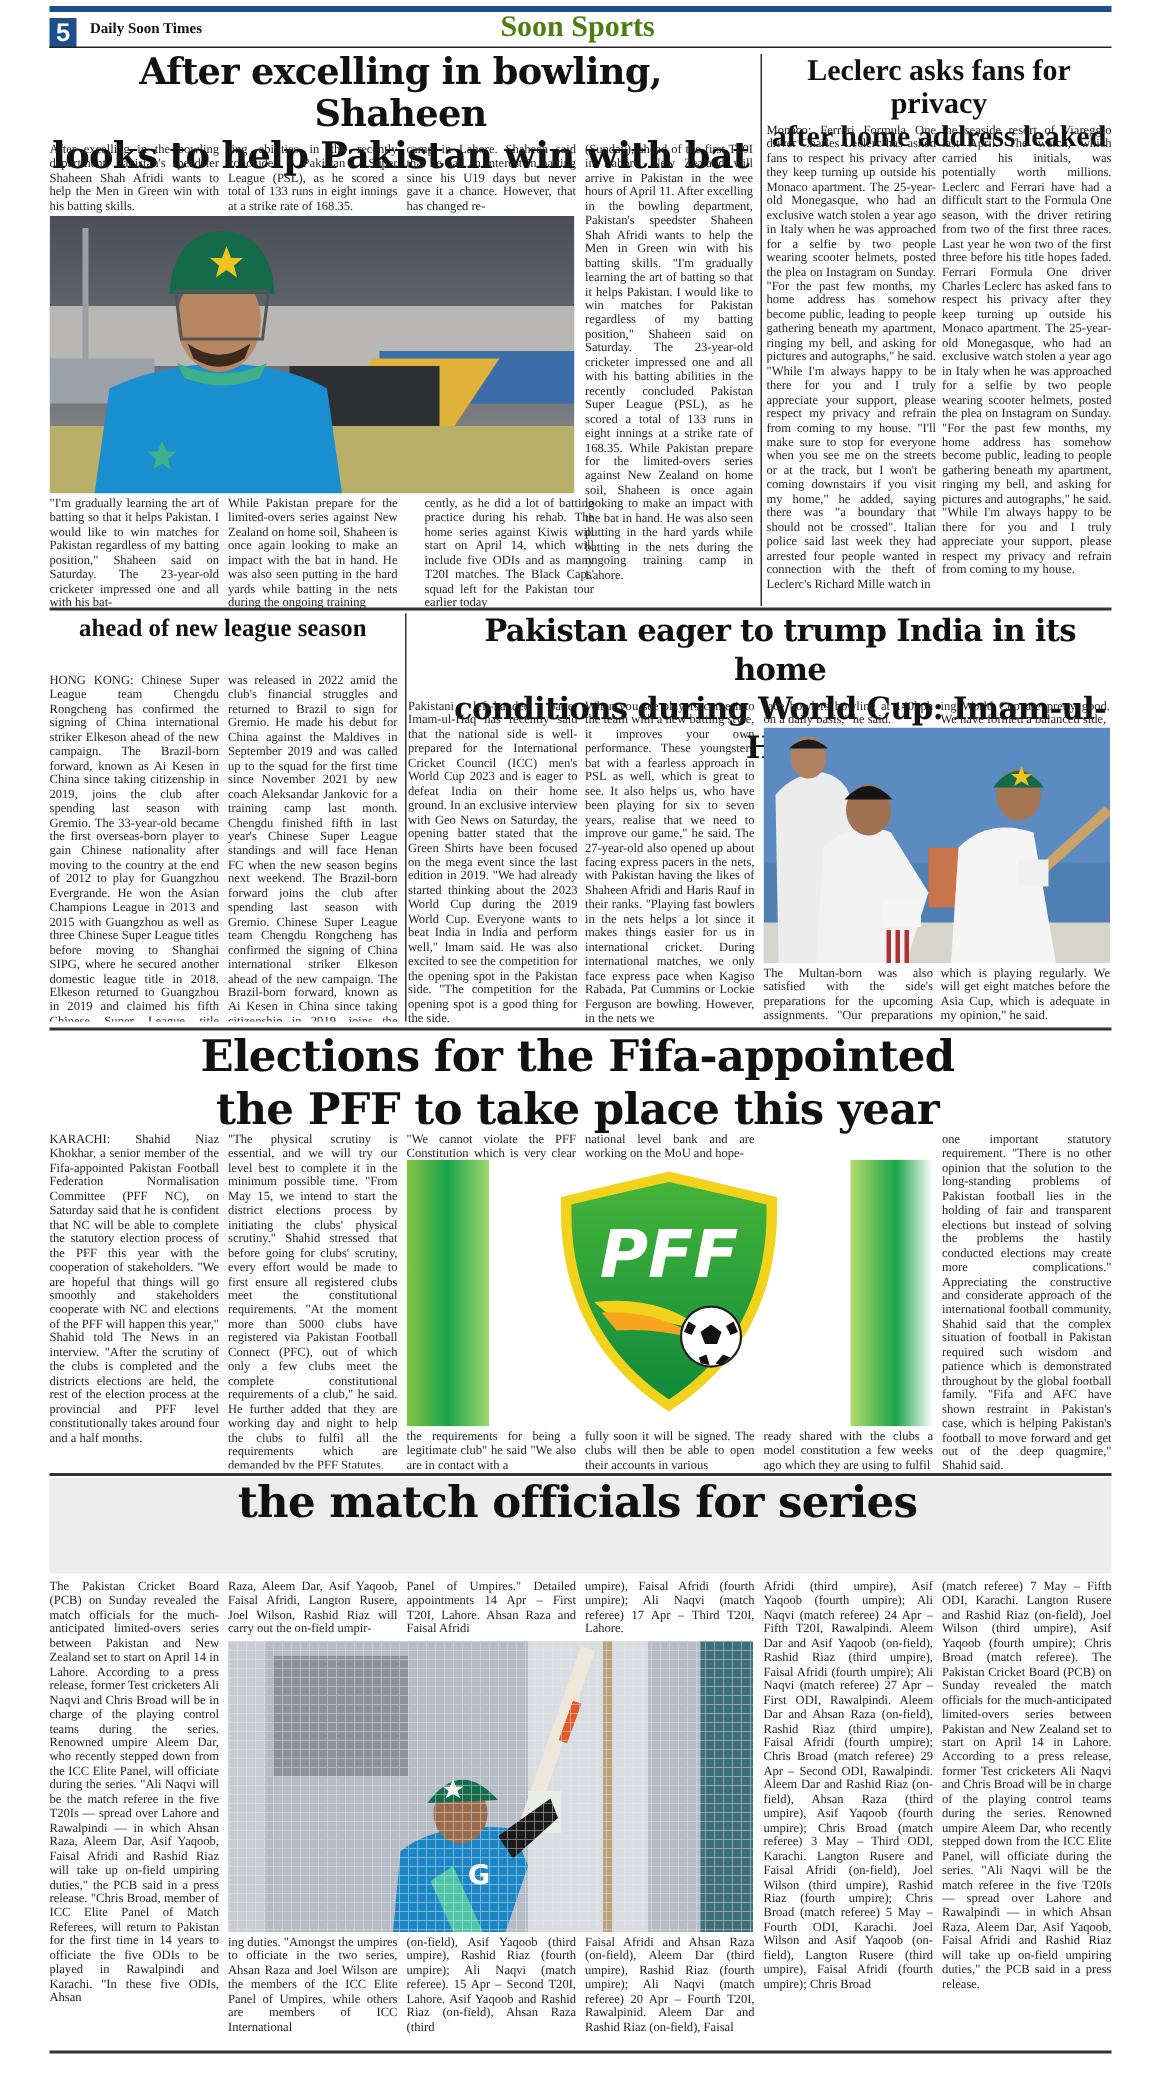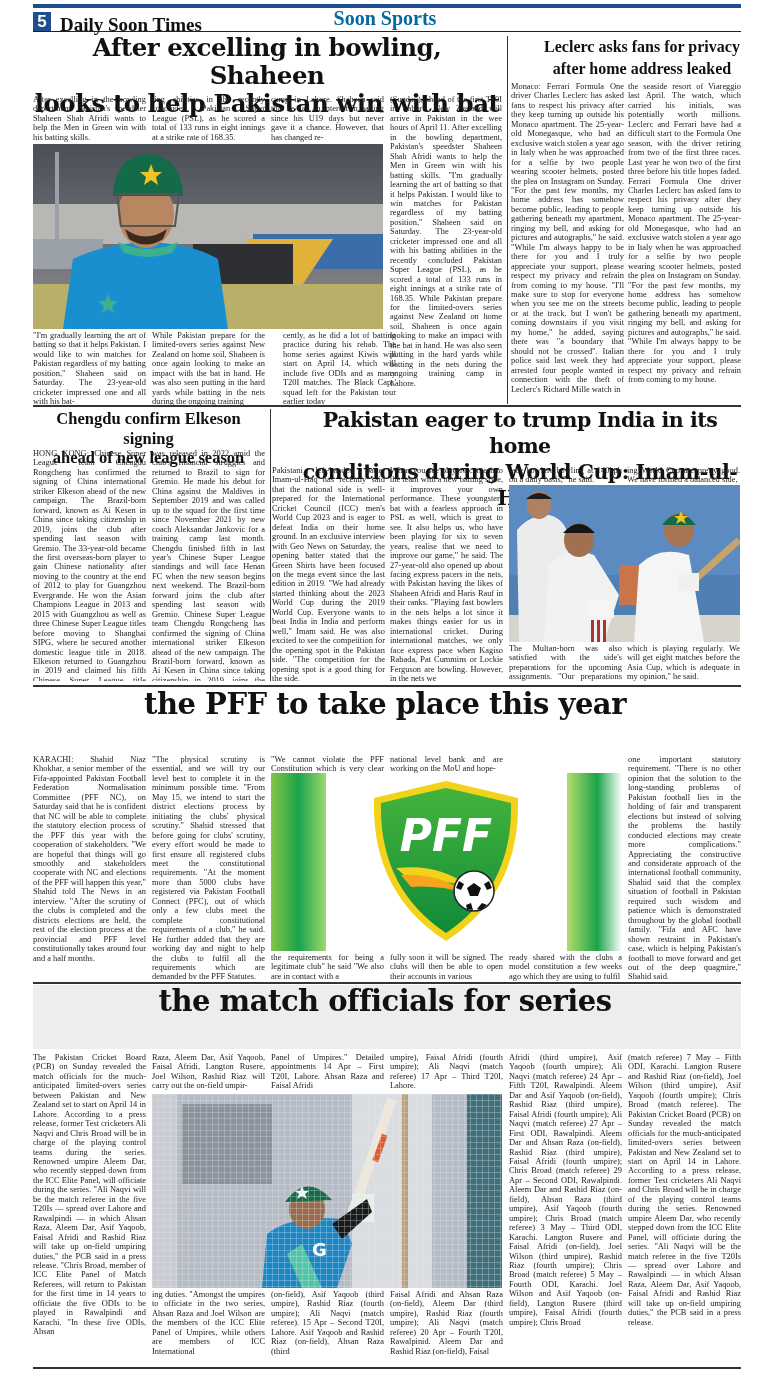--- a/index.html
+++ b/index.html
@@ -3,22 +3,22 @@
 <meta charset="utf-8">
 <style>
   * { box-sizing: border-box; margin: 0; padding: 0; }
   html, body { width: 770px; height: 1382px; background: #ffffff; overflow: hidden; }
   body { font-family: "DejaVu Serif", serif; color: #1a1a1a; position: relative; }
 
   .abs { position: absolute; }
   .topbar { left: 33px; top: 4px; width: 708px; height: 4px; background: #1f4e8c; }
   .mast-num { left: 33px; top: 12px; width: 18px; height: 20px; background: #1f4e8c; color: #fff;
     font-family: "Liberation Sans", sans-serif; font-weight: bold; font-size: 17px; text-align: center; line-height: 20px; }
-  .mast-paper { left: 60px; top: 14px; font-family: "Liberation Serif", serif; font-weight: bold; font-size: 19px; color: #111; }
-  .mast-section { left: 300px; top: 7px; width: 170px; text-align: center; font-family: "Liberation Serif", serif; font-weight: bold; font-size: 20px; color: #0369a1; }
+  .mast-paper { left: 60px; top: 14px; font-family: "Liberation Serif", serif; font-weight: bold; font-size: 10px; color: #111; }
+  .mast-section { left: 300px; top: 7px; width: 170px; text-align: center; font-family: "Liberation Serif", serif; font-weight: bold; font-size: 20px; color: #4d7c0f; }
   .mast-rule { left: 33px; top: 31px; width: 708px; height: 1px; background: #222; }
 
   .headline { font-family: "DejaVu Serif", serif; font-weight: bold; color: #111; text-align: center; letter-spacing: -0.5px; }
   .cond { font-family: "Liberation Serif", serif; font-weight: bold; color: #111; text-align: center; transform-origin: left top; }
 
   .col { position: absolute; font-family: "Liberation Serif", serif; font-size: 8.4px; line-height: 9.45px; text-align: justify; color: #222; hyphens: auto; overflow: hidden; }
 
   .vrule { position: absolute; width: 1px; background: #333; }
   .hrule { position: absolute; height: 2px; background: #333; }
 
@@ -72,33 +72,32 @@
 
   <div class="col" style="left:33px; top:331px; width:113px; height:76px;">"I'm gradually learning the art of batting so that it helps Pakistan. I would like to win matches for Pakistan regardless of my batting position," Shaheen said on Saturday. The 23-year-old cricketer impressed one and all with his bat-</div>
   <div class="col" style="left:152px; top:331px; width:113px; height:76px;">While Pakistan prepare for the limited-overs series against New Zealand on home soil, Shaheen is once again looking to make an impact with the bat in hand. He was also seen putting in the hard yards while batting in the nets during the ongoing training</div>
   <div class="col" style="left:271px; top:331px; width:113px; height:76px;margin-left:12px;">cently, as he did a lot of batting practice during his rehab. The home series against Kiwis will start on April 14, which will include five ODIs and as many T20I matches. The Black Caps' squad left for the Pakistan tour earlier today</div>
   <div class="col" style="left:390px; top:95px; width:112px; height:312px;">(Sunday), ahead of the first T20I in Lahore. New Zealand will arrive in Pakistan in the wee hours of April 11. After excelling in the bowling department, Pakistan's speedster Shaheen Shah Afridi wants to help the Men in Green win with his batting skills. "I'm gradually learning the art of batting so that it helps Pakistan. I would like to win matches for Pakistan regardless of my batting position," Shaheen said on Saturday. The 23-year-old cricketer impressed one and all with his batting abilities in the recently concluded Pakistan Super League (PSL), as he scored a total of 133 runs in eight innings at a strike rate of 168.35. While Pakistan prepare for the limited-overs series against New Zealand on home soil, Shaheen is once again looking to make an impact with the bat in hand. He was also seen putting in the hard yards while batting in the nets during the ongoing training camp in Lahore.</div>
 </section>
 
 <div class="vrule" style="left:507px; top:36px; height:368px;"></div>
 
 <section>
-  <div class="abs cond" style="left:510px; top:36px; width:232px; font-size:16px; line-height:22px;margin-left:16px;">
+  <div class="abs cond" style="left:510px; top:36px; width:232px; font-size:20px; line-height:22px;">
     <div>Leclerc asks fans for privacy</div>
     <div>after home address leaked</div>
   </div>
   <div class="col" style="left:511px; top:82px; width:113px; height:322px;">Monaco: Ferrari Formula One driver Charles Leclerc has asked fans to respect his privacy after they keep turning up outside his Monaco apartment. The 25-year-old Monegasque, who had an exclusive watch stolen a year ago in Italy when he was approached for a selfie by two people wearing scooter helmets, posted the plea on Instagram on Sunday. "For the past few months, my home address has somehow become public, leading to people gathering beneath my apartment, ringing my bell, and asking for pictures and autographs," he said. "While I'm always happy to be there for you and I truly appreciate your support, please respect my privacy and refrain from coming to my house. "I'll make sure to stop for everyone when you see me on the streets or at the track, but I won't be coming downstairs if you visit my home," he added, saying there was "a boundary that should not be crossed". Italian police said last week they had arrested four people wanted in connection with the theft of Leclerc's Richard Mille watch in</div>
   <div class="col" style="left:628px; top:82px; width:113px; height:322px;">the seaside resort of Viareggio last April. The watch, which carried his initials, was potentially worth millions. Leclerc and Ferrari have had a difficult start to the Formula One season, with the driver retiring from two of the first three races. Last year he won two of the first three before his title hopes faded. Ferrari Formula One driver Charles Leclerc has asked fans to respect his privacy after they keep turning up outside his Monaco apartment. The 25-year-old Monegasque, who had an exclusive watch stolen a year ago in Italy when he was approached for a selfie by two people wearing scooter helmets, posted the plea on Instagram on Sunday. "For the past few months, my home address has somehow become public, leading to people gathering beneath my apartment, ringing my bell, and asking for pictures and autographs," he said. "While I'm always happy to be there for you and I truly appreciate your support, please respect my privacy and refrain from coming to my house.</div>
 </section>
 
 <div class="hrule" style="left:33px; top:405px; width:708px;"></div>
 
 <section>
   <div class="abs cond" style="left:30px; top:409px; width:237px; font-size:16.5px; line-height:19.5px;">
-    <div>Chengdu confirm Elkeson signing</div>
     <div>ahead of new league season</div>
   </div>
   <div class="col" style="left:33px; top:449px; width:113px; height:232px;">HONG KONG: Chinese Super League team Chengdu Rongcheng has confirmed the signing of China international striker Elkeson ahead of the new campaign. The Brazil-born forward, known as Ai Kesen in China since taking citizenship in 2019, joins the club after spending last season with Gremio. The 33-year-old became the first overseas-born player to gain Chinese nationality after moving to the country at the end of 2012 to play for Guangzhou Evergrande. He won the Asian Champions League in 2013 and 2015 with Guangzhou as well as three Chinese Super League titles before moving to Shanghai SIPG, where he secured another domestic league title in 2018. Elkeson returned to Guangzhou in 2019 and claimed his fifth Chinese Super League title before he</div>
   <div class="col" style="left:152px; top:449px; width:113px; height:232px;">was released in 2022 amid the club's financial struggles and returned to Brazil to sign for Gremio. He made his debut for China against the Maldives in September 2019 and was called up to the squad for the first time since November 2021 by new coach Aleksandar Jankovic for a training camp last month. Chengdu finished fifth in last year's Chinese Super League standings and will face Henan FC when the new season begins next weekend. The Brazil-born forward joins the club after spending last season with Gremio. Chinese Super League team Chengdu Rongcheng has confirmed the signing of China international striker Elkeson ahead of the new campaign. The Brazil-born forward, known as Ai Kesen in China since taking citizenship in 2019, joins the club after spending last season with Gremio.</div>
 </section>
 
 <div class="vrule" style="left:270px; top:409px; height:272px;"></div>
 
 <section>
   <div class="abs headline" style="left:272px; top:407px; width:468px; font-size:20.5px; line-height:26px;padding-left:28px;">
@@ -136,20 +135,21 @@
   </div>
 
   <div class="col" style="left:509px; top:644px; width:113px; height:38px;">The Multan-born was also satisfied with the side's preparations for the upcoming assignments. "Our preparations for the upcom-</div>
   <div class="col" style="left:627px; top:644px; width:113px; height:38px;">which is playing regularly. We will get eight matches before the Asia Cup, which is adequate in my opinion," he said.</div>
 </section>
 
 <div class="hrule" style="left:33px; top:685px; width:708px;"></div>
 
 <section>
   <div class="abs headline" style="left:100px; top:687px; width:570px; font-size:29px; line-height:35px;">
+    <div>Elections for the Fifa-appointed</div>
     <div>the PFF to take place this year</div>
   </div>
   <div class="col" style="left:33px; top:755px; width:113px; height:224px;">KARACHI: Shahid Niaz Khokhar, a senior member of the Fifa-appointed Pakistan Football Federation Normalisation Committee (PFF NC), on Saturday said that he is confident that NC will be able to complete the statutory election process of the PFF this year with the cooperation of stakeholders. "We are hopeful that things will go smoothly and stakeholders cooperate with NC and elections of the PFF will happen this year," Shahid told The News in an interview. "After the scrutiny of the clubs is completed and the districts elections are held, the rest of the election process at the provincial and PFF level constitutionally takes around four and a half months.</div>
   <div class="col" style="left:152px; top:755px; width:113px; height:224px;">"The physical scrutiny is essential, and we will try our level best to complete it in the minimum possible time. "From May 15, we intend to start the district elections process by initiating the clubs' physical scrutiny." Shahid stressed that before going for clubs' scrutiny, every effort would be made to first ensure all registered clubs meet the constitutional requirements. "At the moment more than 5000 clubs have registered via Pakistan Football Connect (PFC), out of which only a few clubs meet the complete constitutional requirements of a club," he said. He further added that they are working day and night to help the clubs to fulfil all the requirements which are demanded by the PFF Statutes.</div>
   <div class="col" style="left:271px; top:755px; width:113px; height:20px;">"We cannot violate the PFF Constitution which is very clear on</div>
   <div class="col" style="left:390px; top:755px; width:113px; height:20px;">national level bank and are working on the MoU and hope-</div>
   <div class="col" style="left:509px; top:755px; width:113px; height:20px;margin-top:36px;">branches of the same bank across the country. We have al-</div>
 
   <div class="photo" style="left:271px; top:773px; width:351px; height:178px;">
     <svg width="351" height="178" viewBox="0 0 351 178">

